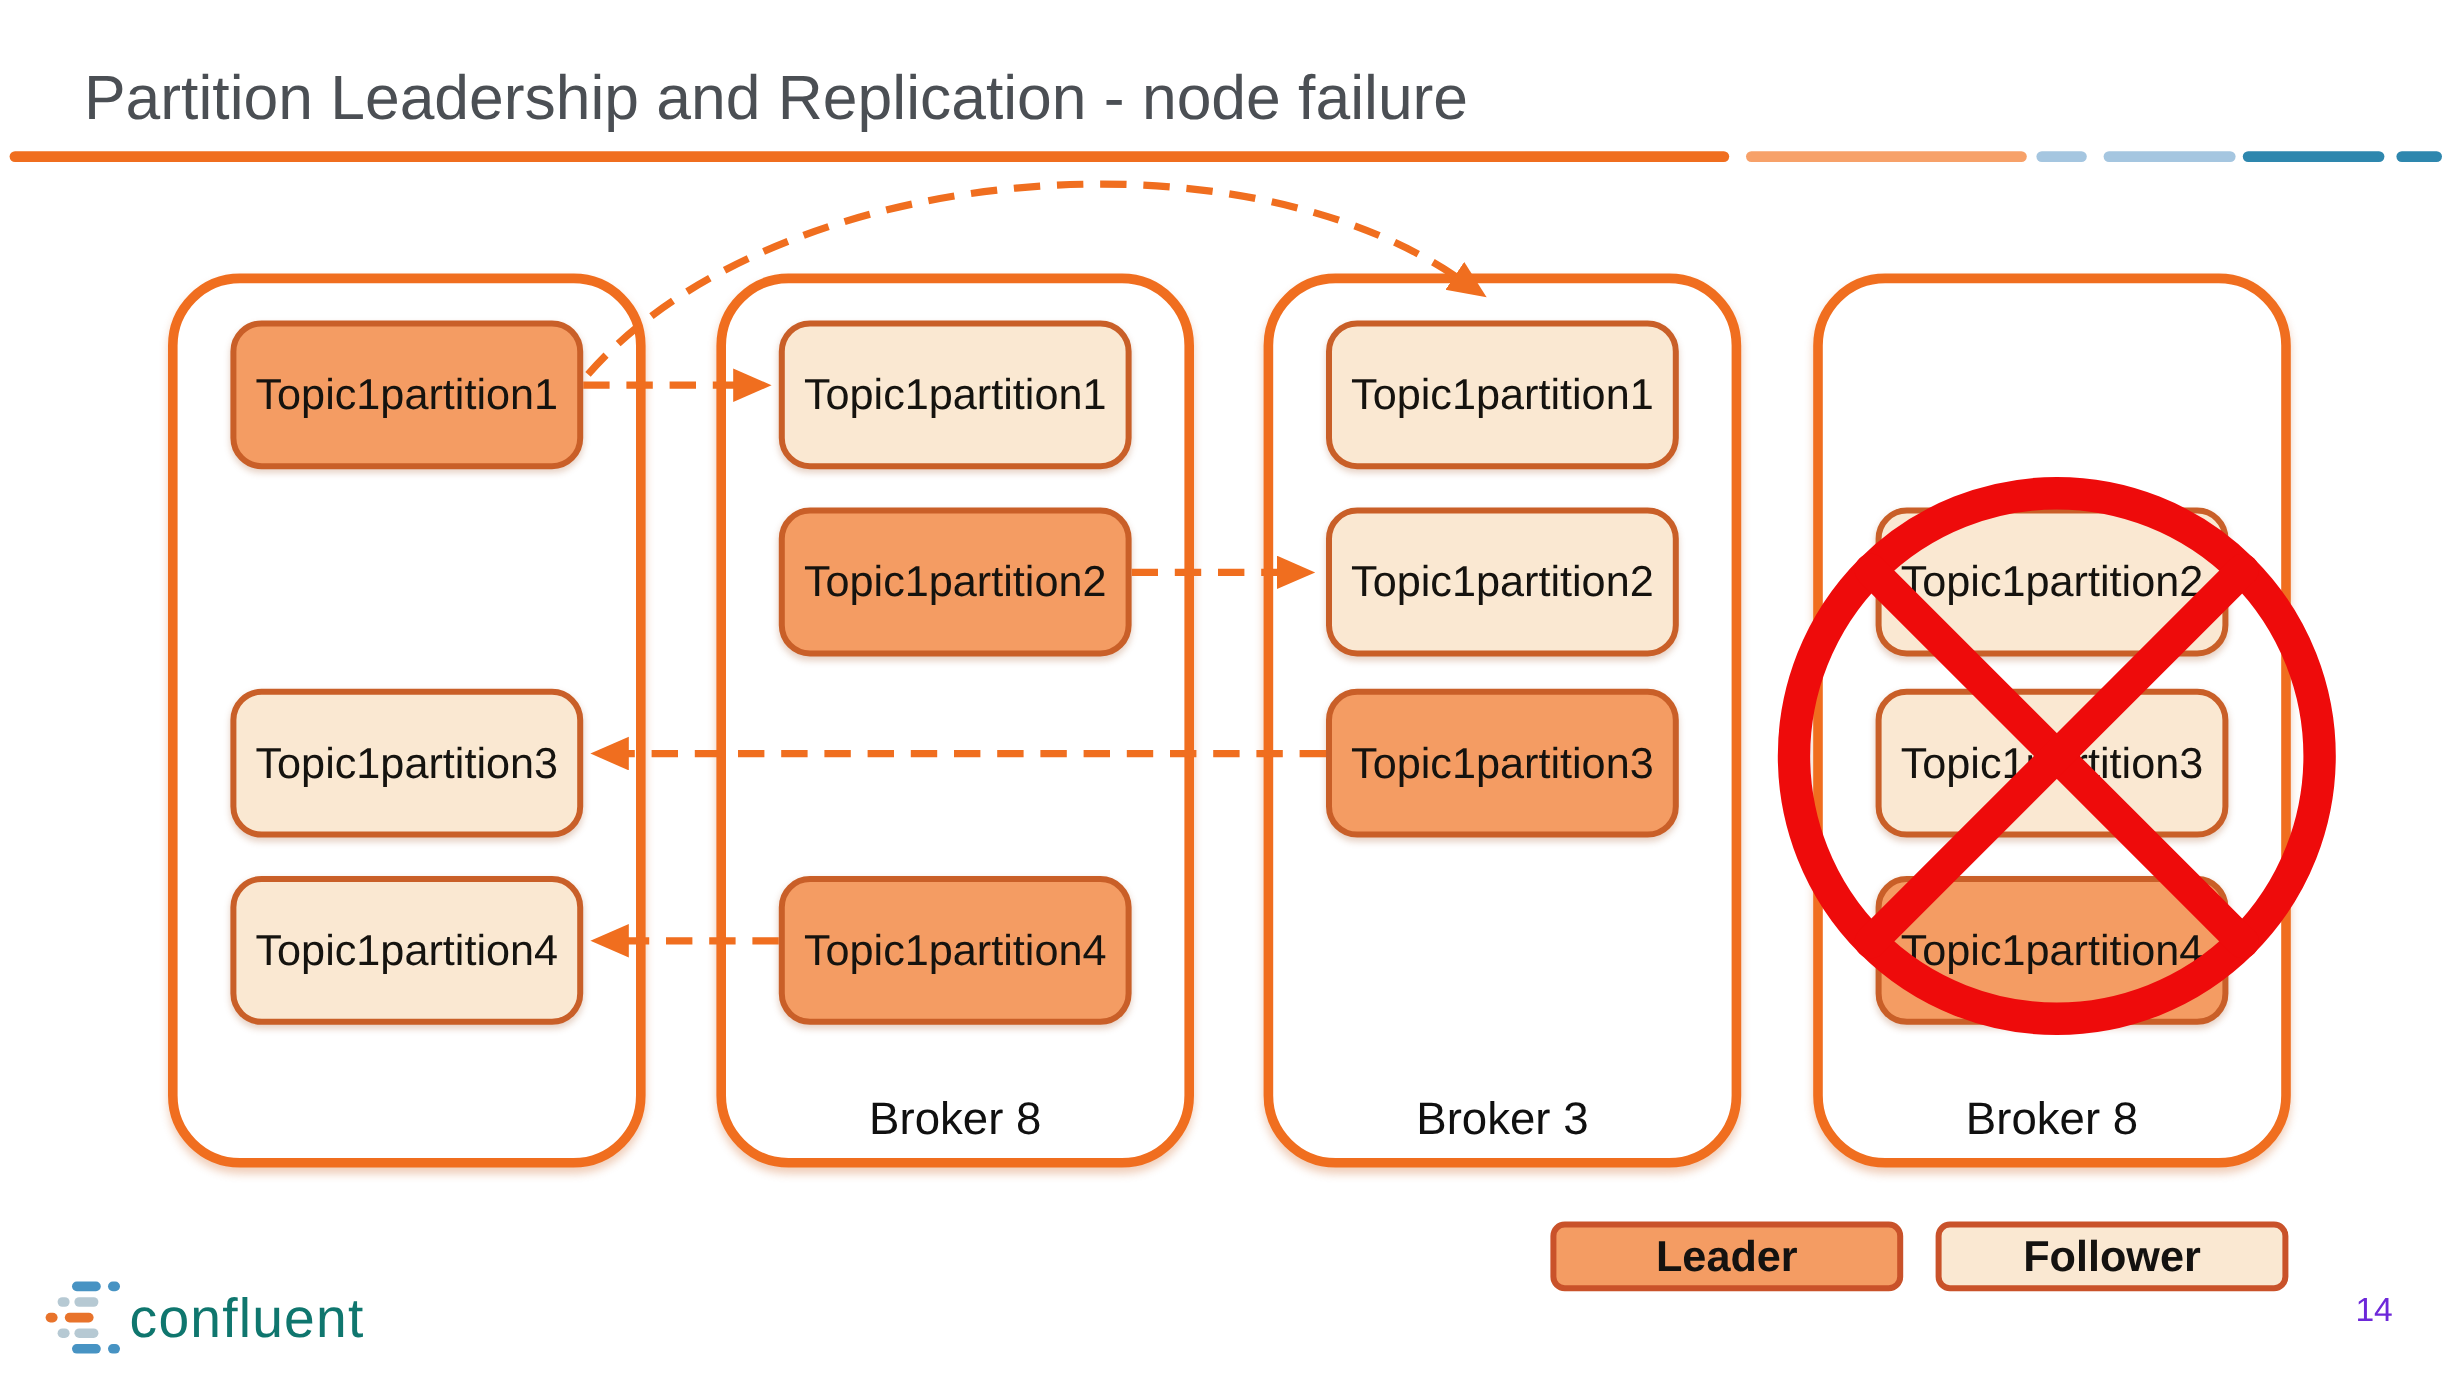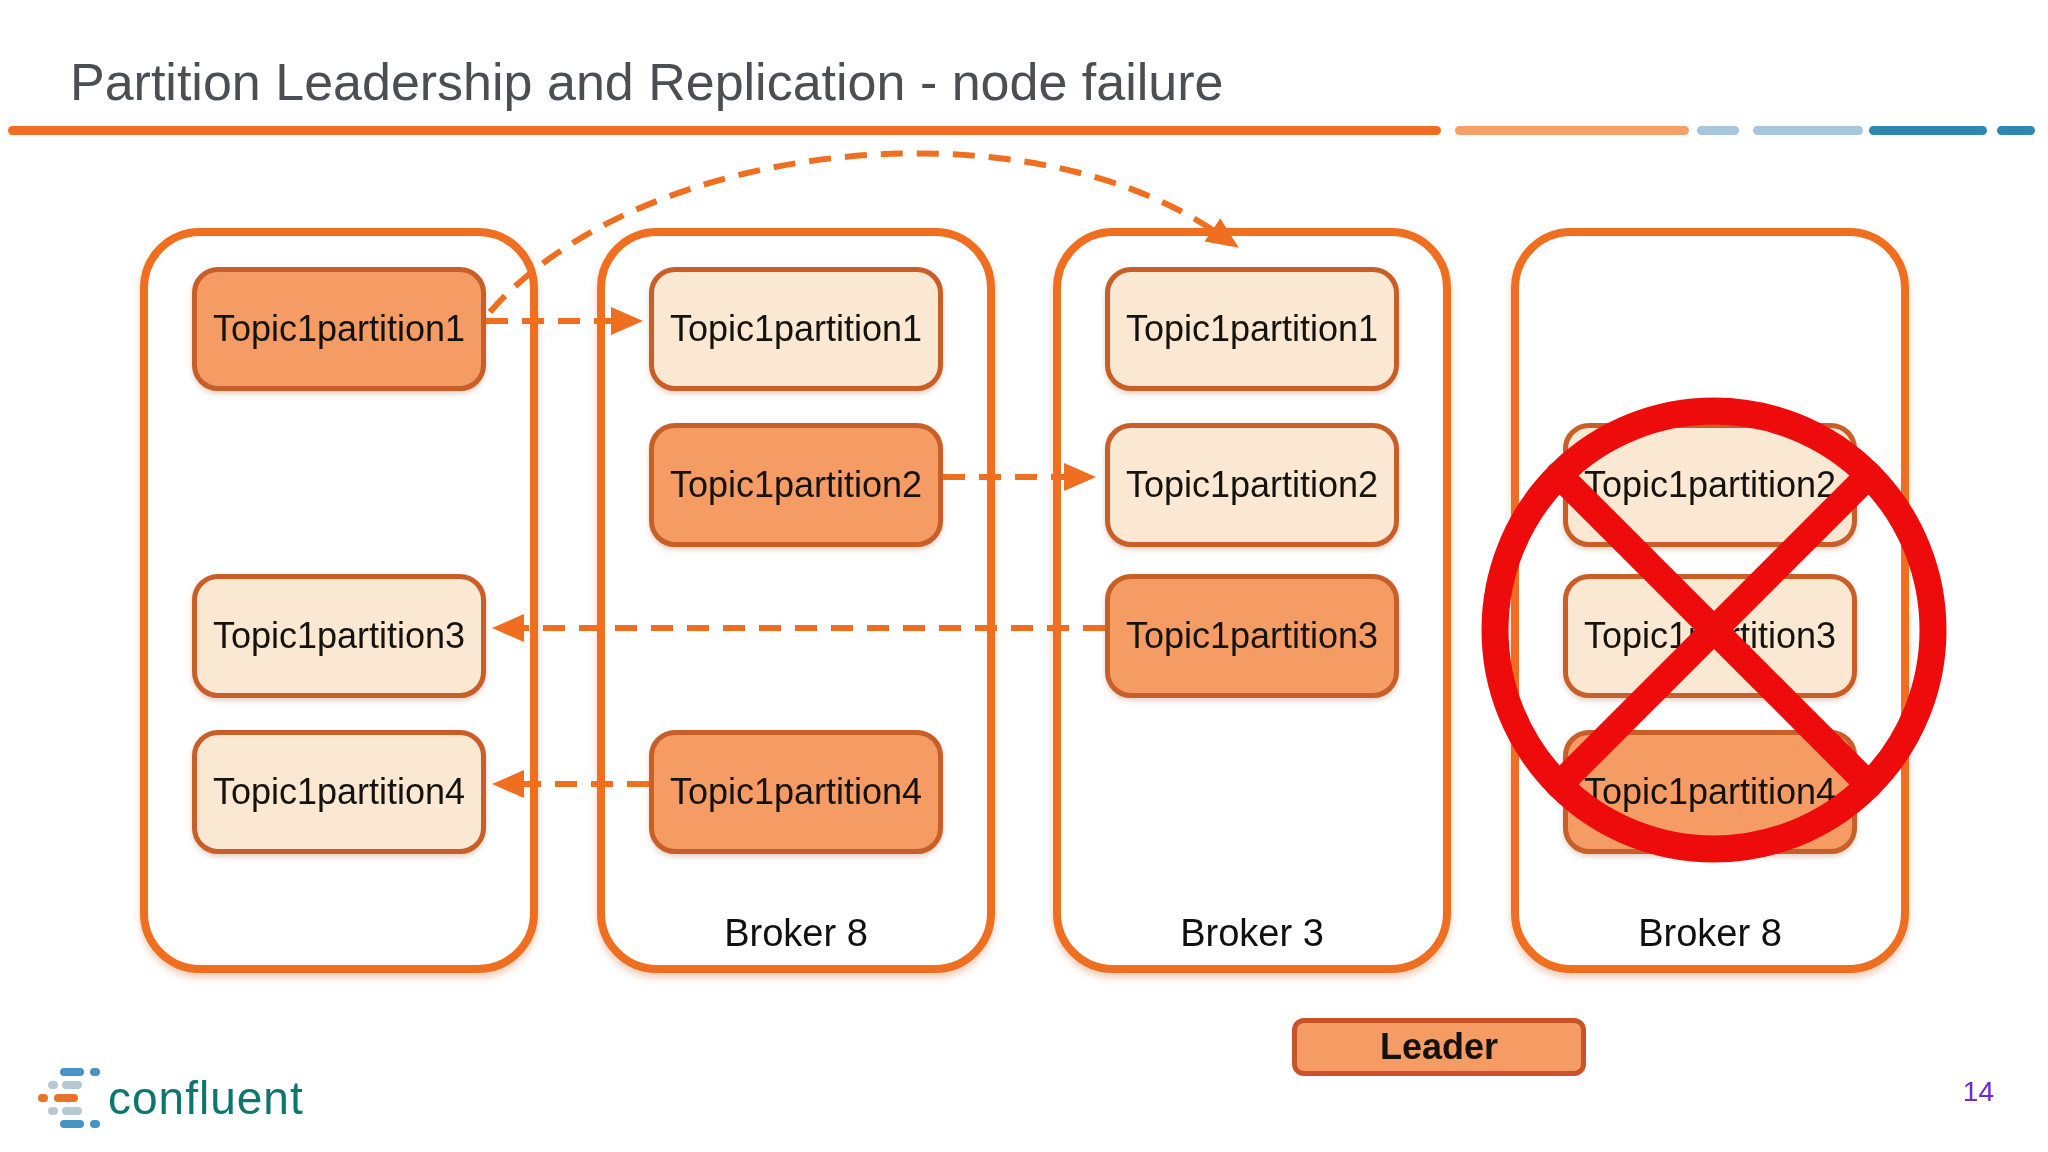--- a/index.html
+++ b/index.html
@@ -143,20 +143,23 @@
     <g stroke="#ee0b0b" stroke-width="27" fill="none" stroke-linecap="round">
       <circle cx="1714" cy="630" r="219"></circle>
       <line x1="1559" y1="475" x2="1869" y2="785"></line>
       <line x1="1869" y1="475" x2="1559" y2="785"></line>
     </g>
   </svg>
 
   <div class="legend-box legend-leader">
     <span>Leader</span>
   </div>
+  <div class="legend-box legend-follower">
+    <span>Follower</span>
+  </div>
 
   <div class="logo">
     <div class="logo-mark">
       <div class="dash blue" style="left:22px;top:0;width:24px"></div>
       <div class="dash blue" style="left:52px;top:0;width:10px"></div>
       <div class="dash lite" style="left:10px;top:13px;width:10px"></div>
       <div class="dash lite" style="left:24px;top:13px;width:20px"></div>
       <div class="dash orng" style="left:0;top:26px;width:10px"></div>
       <div class="dash orng" style="left:16px;top:26px;width:24px"></div>
       <div class="dash lite" style="left:10px;top:39px;width:10px"></div>

